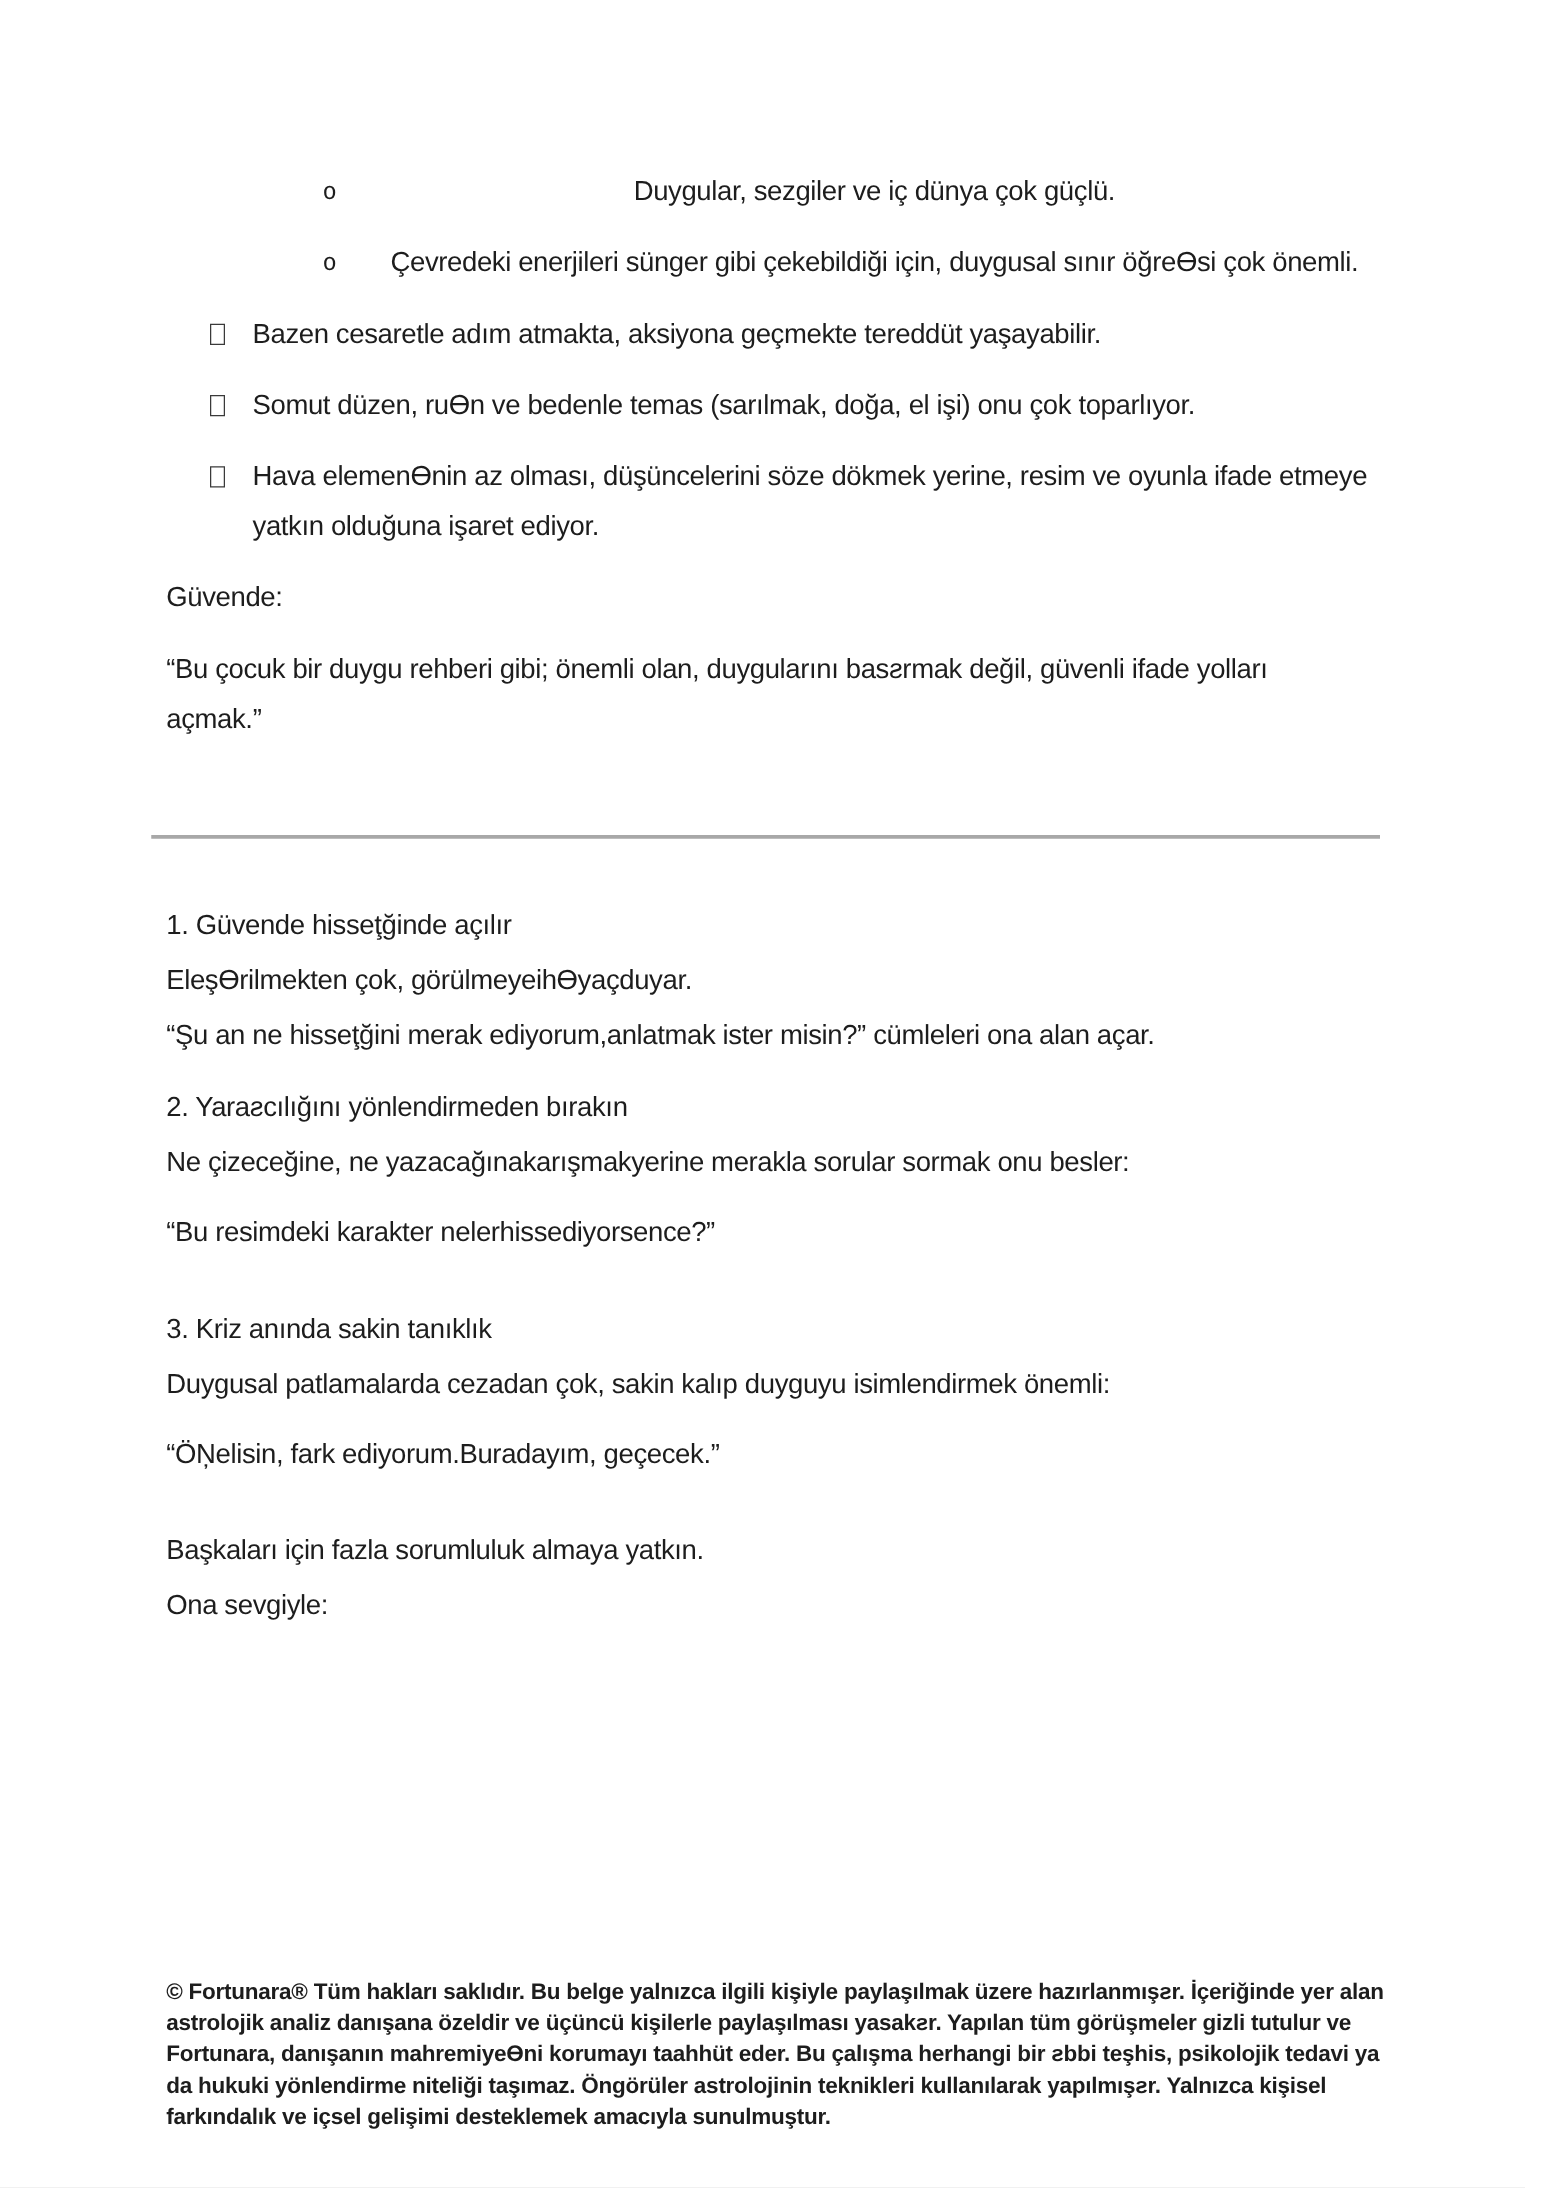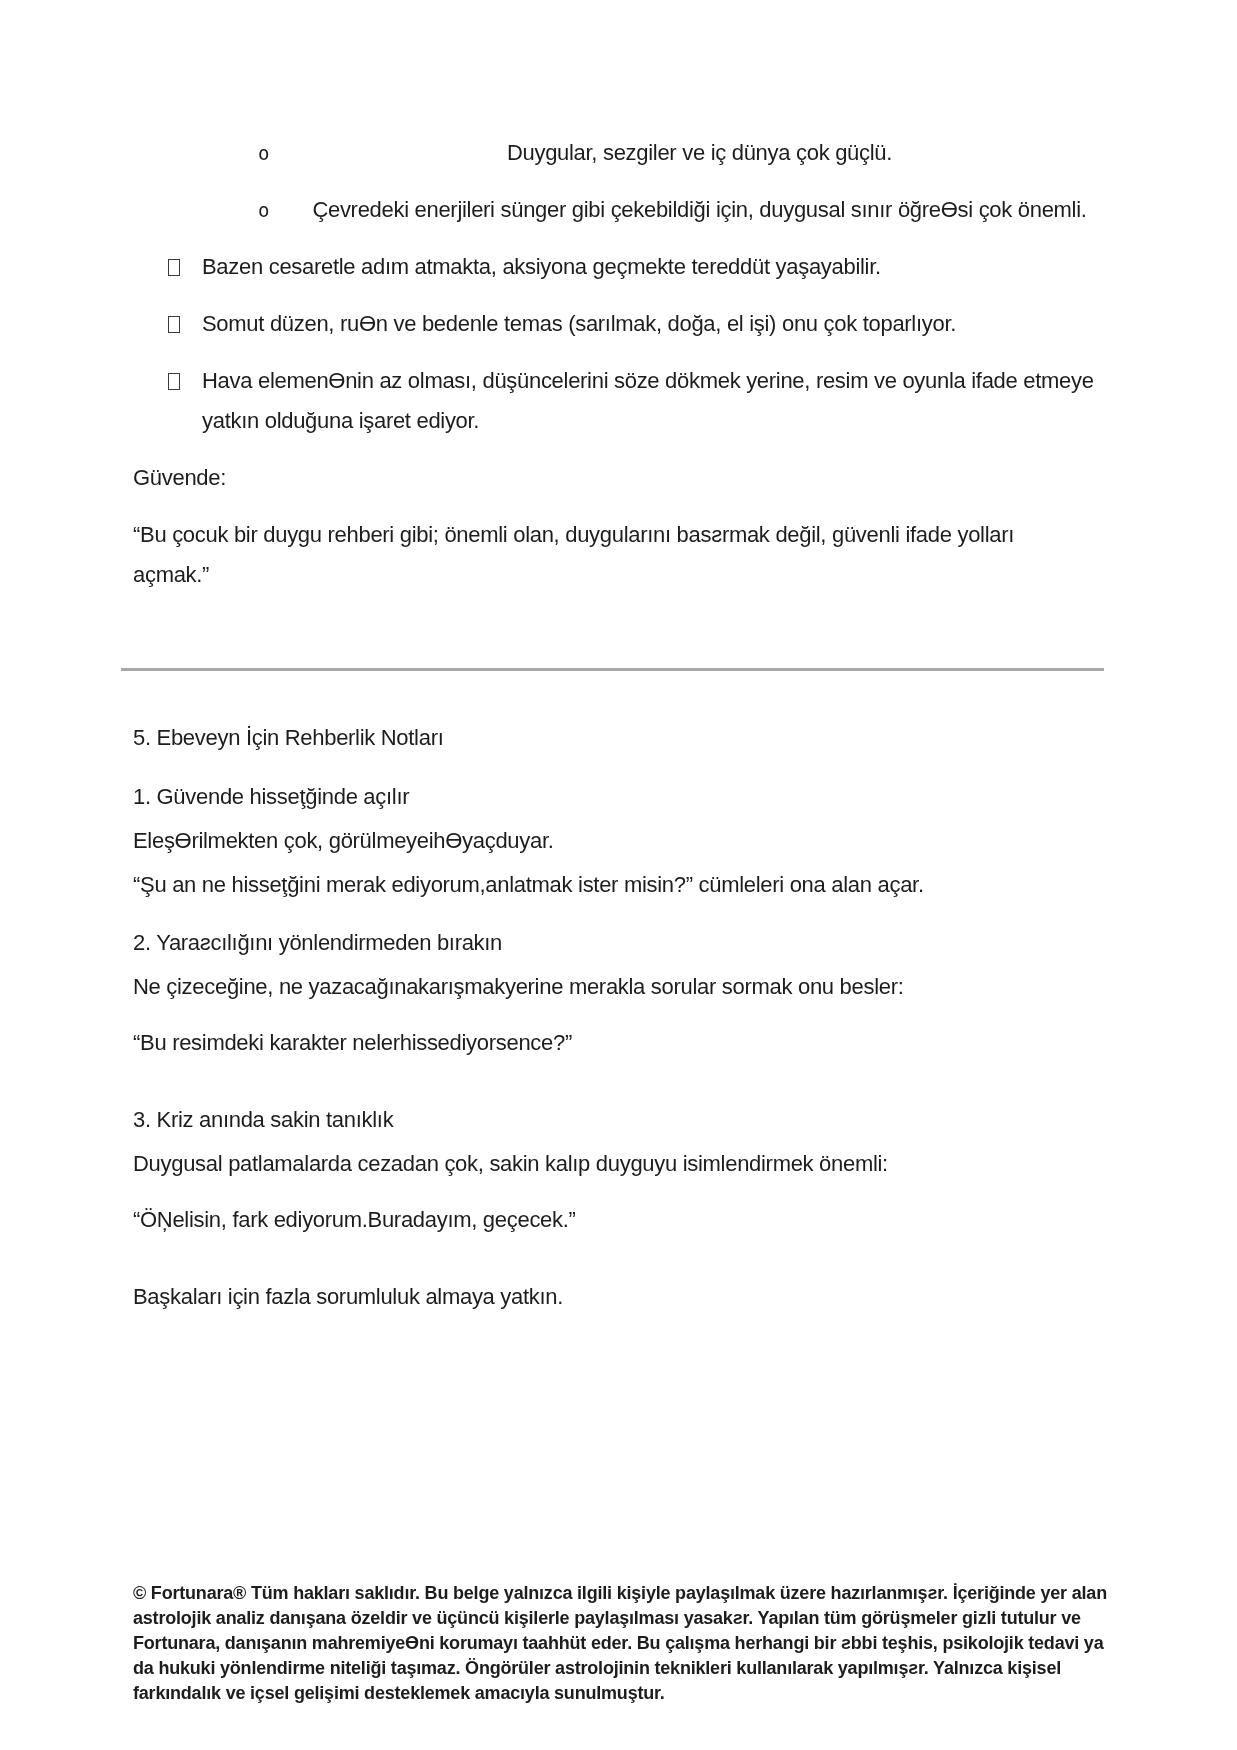--- a/index.html
+++ b/index.html
@@ -90,36 +90,36 @@
         <span class="marker-square"><span class="tofu"></span></span>
         <span class="text">Somut düzen, ruƟn ve bedenle temas (sarılmak, doğa, el işi) onu çok toparlıyor.</span>
       </div>
       <div class="block row bullet-square">
         <span class="marker-square"><span class="tofu"></span></span>
         <span class="text">Hava elemenƟnin az olması, düşüncelerini söze dökmek yerine, resim ve oyunla ifade etmeye yatkın olduğuna işaret ediyor.</span>
       </div>
       <p class="block para">Güvende:</p>
       <p class="block para quote">“Bu çocuk bir duygu rehberi gibi; önemli olan, duygularını basƨrmak değil, güvenli ifade yolları açmak.”</p>
       <hr class="divider">
-      <p class="block para">5. Ebeveyn İçin Rehberlik Notları</p>
       <div class="block group">
         <div class="line">1. Güvende hisseţğinde açılır</div>
         <div class="line">EleşƟrilmekten çok, görülmeyeihƟyaçduyar.</div>
         <div class="line">“Şu an ne hisseţğini merak ediyorum,anlatmak ister misin?” cümleleri ona alan açar.</div>
       </div>
       <div class="block group">
         <div class="line">2. Yaraƨcılığını yönlendirmeden bırakın</div>
         <div class="line">Ne çizeceğine, ne yazacağınakarışmakyerine merakla sorular sormak onu besler:</div>
       </div>
       <p class="block para quote">“Bu resimdeki karakter nelerhissediyorsence?”</p>
       <div class="block group">
         <div class="line">3. Kriz anında sakin tanıklık</div>
         <div class="line">Duygusal patlamalarda cezadan çok, sakin kalıp duyguyu isimlendirmek önemli:</div>
       </div>
       <p class="block para quote">“ÖŅelisin, fark ediyorum.Buradayım, geçecek.”</p>
       <div class="block group">
         <div class="line">Başkaları için fazla sorumluluk almaya yatkın.</div>
+        <div class="line">Ona sevgiyle:</div>
       </div>
     </main>
   <footer class="footer">
     <p>© Fortunara® Tüm hakları saklıdır. Bu belge yalnızca ilgili kişiyle paylaşılmak üzere hazırlanmışƨr. İçeriğinde yer alan astrolojik analiz danışana özeldir ve üçüncü kişilerle paylaşılması yasakƨr. Yapılan tüm görüşmeler gizli tutulur ve Fortunara, danışanın mahremiyeƟni korumayı taahhüt eder. Bu çalışma herhangi bir ƨbbi teşhis, psikolojik tedavi ya da hukuki yönlendirme niteliği taşımaz. Öngörüler astrolojinin teknikleri kullanılarak yapılmışƨr. Yalnızca kişisel farkındalık ve içsel gelişimi desteklemek amacıyla sunulmuştur.</p>
   </footer>
 </div>
 
 </body></html>

